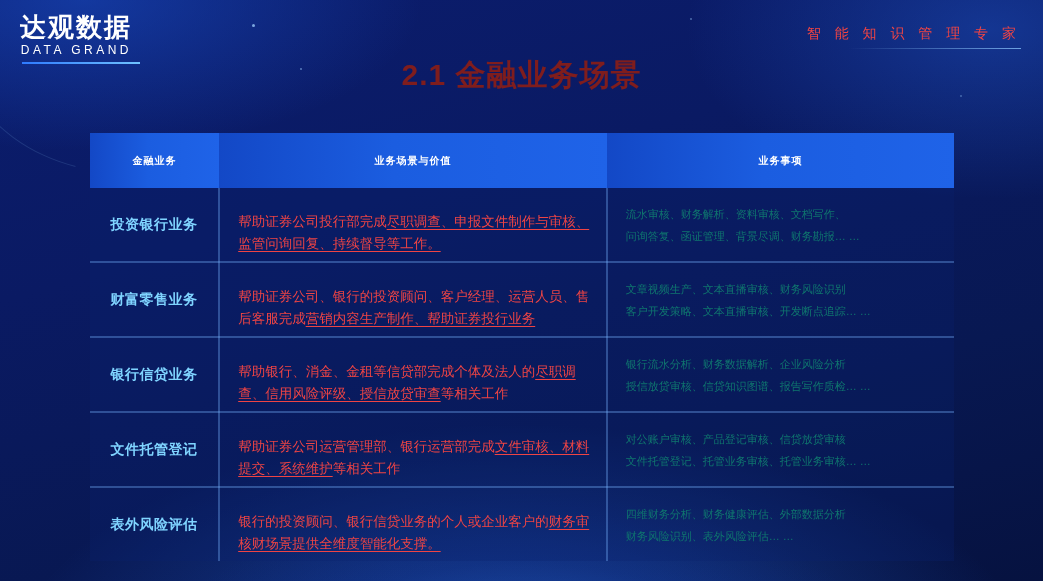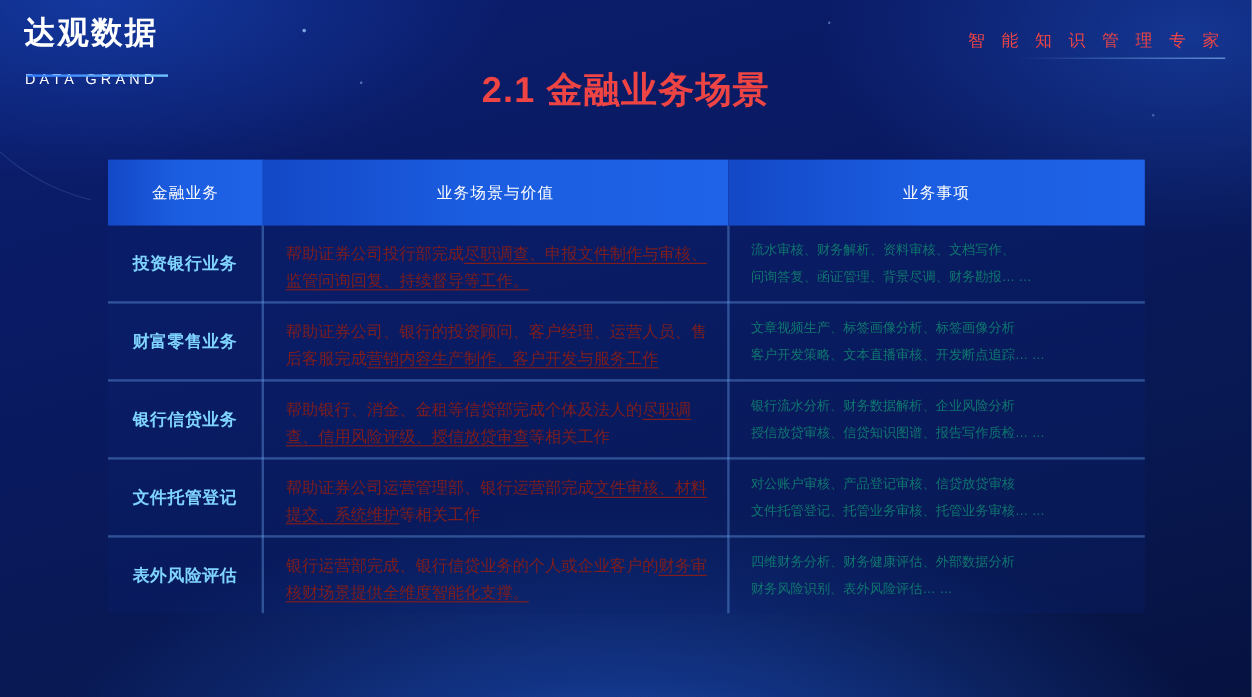--- a/index.html
+++ b/index.html
@@ -48,54 +48,53 @@
   .logo {
     position: absolute; left: 20px; top: 12px; z-index: 5; text-align: right;
   }
   .logo-cn {
     font-size: 26px; font-weight: bold; color: #ffffff; letter-spacing: 2px;
     line-height: 30px;
   }
   .logo-en {
     font-size: 12px; color: #ffffff; letter-spacing: 3.5px; line-height: 16px;
     font-family: "Liberation Sans", sans-serif;
-    margin-top: 16px;
   }
   .logo-underline {
     position: absolute; left: 2px; top: 50px; width: 118px; height: 2px;
     background: linear-gradient(90deg, #2f7bff 0%, #6fc2ff 100%);
   }
 
   .tagline {
     position: absolute; right: 22px; top: 25px; z-index: 5;
     font-size: 14px; color: #ef4444; letter-spacing: 5px;
   }
   .tagline-rule {
     position: absolute; right: 22px; top: 48px; width: 172px; height: 1px;
     background: linear-gradient(90deg, rgba(110,180,255,0.0) 0%, rgba(140,200,255,0.75) 100%);
   }
 
   .page-title {
     position: absolute; left: 0; right: 0; top: 55px;
     text-align: center;
-    font-size: 30px; font-weight: bold; color: #ef4444;
+    font-size: 30px; font-weight: bold; color: #7f1d1d;
     letter-spacing: 1px;
     z-index: 5;
   }
 
   
   .table-wrap {
     position: absolute; left: 90px; top: 133px; width: 864px;
     z-index: 5;
   }
   table { border-collapse: collapse; width: 100%; table-layout: fixed; }
   thead th {
     background: linear-gradient(90deg, #1348c6 0%, #1b5de0 45%, #1f63e8 100%);
     color: #ffffff;
-    font-size: 13px; font-weight: normal;
+    font-size: 10px; font-weight: bold;
     height: 55px;
     text-align: center;
     letter-spacing: 1px;
   }
   thead th.col-a { width: 128px; }
   thead th.col-b { width: 384px; }
   thead th.col-c { width: 344px; }
 
   tbody tr { height: 61px; }
   tbody td {
@@ -107,24 +106,24 @@
 
   td.c-biz {
     text-align: center;
     color: #7fd4ff;
     font-size: 14px;
     font-weight: bold;
     border-right: 2px solid rgba(120,180,255,0.35);
     letter-spacing: 0.5px;
   }
   td.c-scene {
-    color: #7f1d1d;
+    color: #ef4444;
     font-size: 13.5px;
     line-height: 22px;
-    padding: 13px 14px 6px 18px;
+    padding: 23px 14px 6px 18px;
     border-right: 2px solid rgba(120,180,255,0.35);
     font-family: Liberation Serif, serif;
   }
   td.c-item {
     color: #0f766e;
     font-size: 11px;
     line-height: 22px;
     padding: 6px 14px 6px 18px;
   }
   .u { text-decoration: underline; text-underline-offset: 3px; }
@@ -168,23 +167,23 @@
         <tr>
           <td class="c-biz">投资银行业务</td>
           <td class="c-scene"><span>帮助证券公司投行部完成</span><span class="u">尽职调查、申报文件制作与审核、监管问询回复、持续督导等工作。</span></td>
           <td class="c-item">
             <span class="item-line">流水审核、财务解析、资料审核、文档写作、</span>
             <span class="item-line">问询答复、函证管理、背景尽调、财务勘报… …</span>
           </td>
         </tr>
         <tr>
           <td class="c-biz">财富零售业务</td>
-          <td class="c-scene"><span>帮助证券公司、银行的投资顾问、客户经理、运营人员、售后客服完成</span><span class="u">营销内容生产制作、客户开发与服务工作</span></td>
-          <td class="c-item">
-            <span class="item-line">文章视频生产、标签画像分析、标签画像分析</span>
+          <td class="c-scene"><span>帮助证券公司、银行的投资顾问、客户经理、运营人员、售后客服完成</span><span class="u">营销内容生产制作、帮助证券投行业务</span></td>
+          <td class="c-item">
+            <span class="item-line">文章视频生产、文本直播审核、财务风险识别</span>
             <span class="item-line">客户开发策略、文本直播审核、开发断点追踪… …</span>
           </td>
         </tr>
         <tr>
           <td class="c-biz">银行信贷业务</td>
           <td class="c-scene"><span>帮助银行、消金、金租等信贷部完成个体及法人的</span><span class="u">尽职调查、信用风险评级、授信放贷审查</span><span>等相关工作</span></td>
           <td class="c-item">
             <span class="item-line">银行流水分析、财务数据解析、企业风险分析</span>
             <span class="item-line">授信放贷审核、信贷知识图谱、报告写作质检… …</span>
           </td>
@@ -192,21 +191,21 @@
         <tr>
           <td class="c-biz">文件托管登记</td>
           <td class="c-scene"><span>帮助证券公司运营管理部、银行运营部完成</span><span class="u">文件审核、材料提交、系统维护</span><span>等相关工作</span></td>
           <td class="c-item">
             <span class="item-line">对公账户审核、产品登记审核、信贷放贷审核</span>
             <span class="item-line">文件托管登记、托管业务审核、托管业务审核… …</span>
           </td>
         </tr>
         <tr>
           <td class="c-biz">表外风险评估</td>
-          <td class="c-scene"><span>银行运营部完成、银行信贷业务的个人或企业客户的</span><span class="u">财务审核财场景提供全维度智能化支撑。</span></td>
+          <td class="c-scene"><span>银行的投资顾问、银行信贷业务的个人或企业客户的</span><span class="u">财务审核财场景提供全维度智能化支撑。</span></td>
           <td class="c-item">
             <span class="item-line">四维财务分析、财务健康评估、外部数据分析</span>
             <span class="item-line">财务风险识别、表外风险评估… …</span>
           </td>
         </tr>
       </tbody>
   </table>
 </div>
 
 </body></html>

